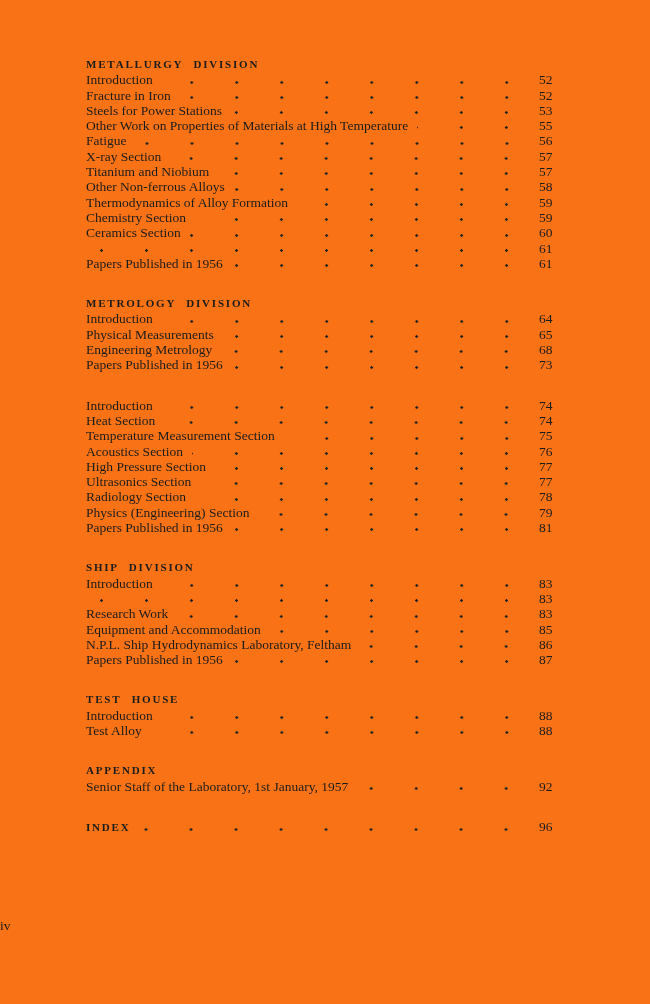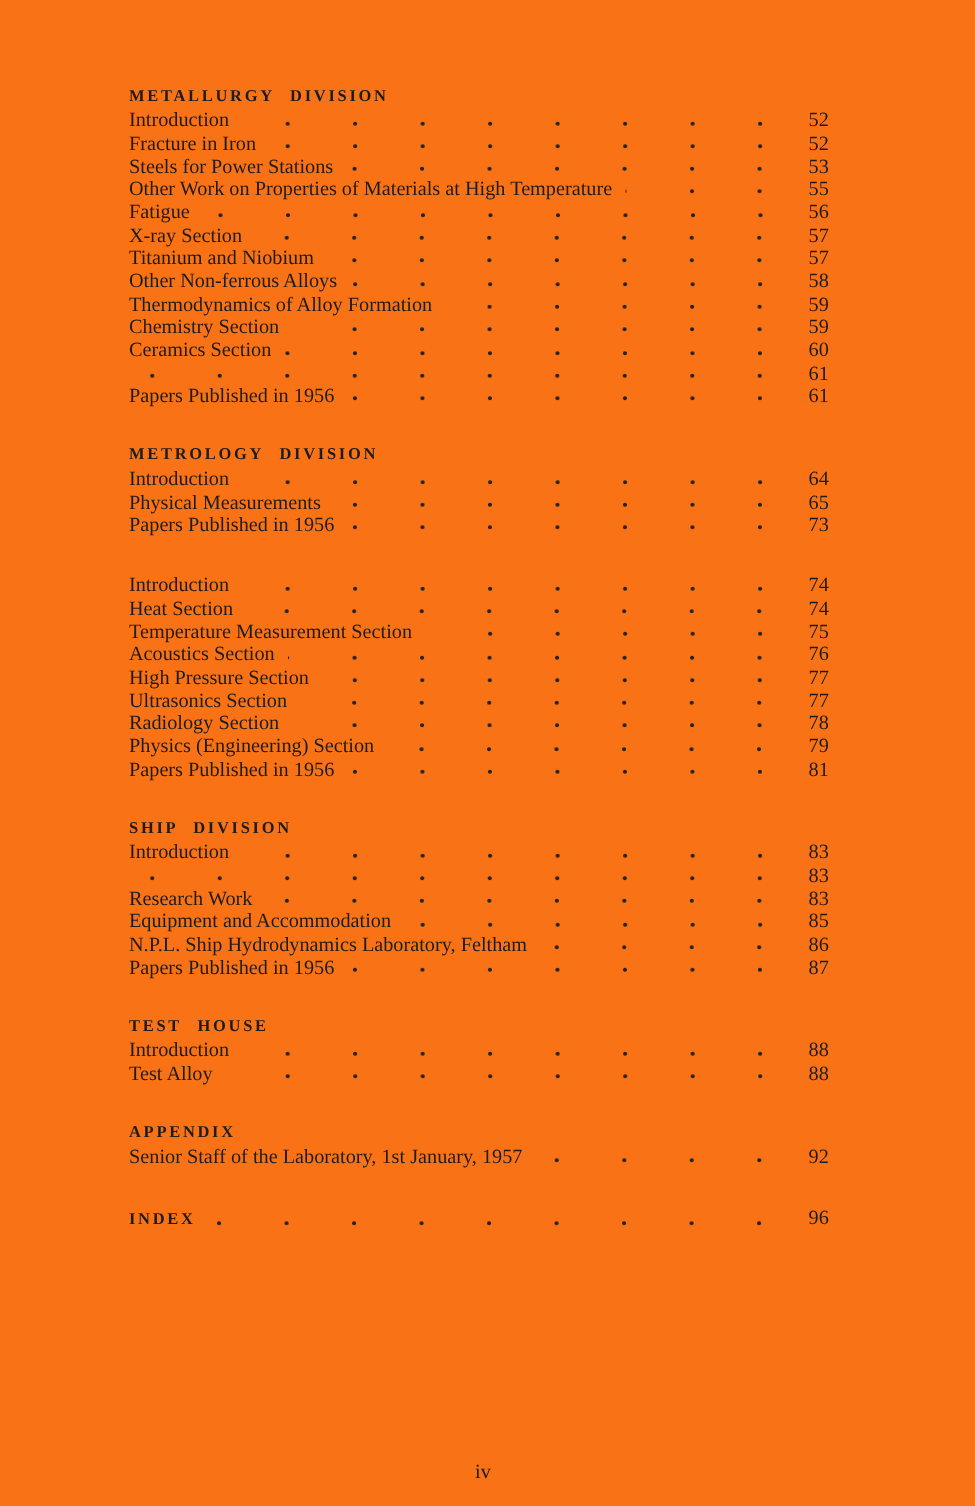--- a/index.html
+++ b/index.html
@@ -63,24 +63,23 @@
     background-position: right 2px bottom 0;
   }
   .pagenum {
     flex: 0 0 auto;
     width: 22px;
     font-size: 13.5px;
     white-space: nowrap;
   }
   .page-footer {
     position: absolute;
-    top: 973px;
+    top: 918px;
     left: 0;
     right: 6px;
-    text-align: center;
     font-size: 13.5px;
   }
 </style>
 </head>
 <body>
 
 <main class="page">
   <section class="toc" id="toc-root">
   <div class="toc-section">
     <div class="toc-heading-row">
@@ -178,20 +177,25 @@
     <span class="leader"></span>
     <span class="pagenum">64</span>
   </div>
 
   <div class="toc-entry">
     <span class="toc-title">Physical Measurements</span>
     <span class="leader"></span>
     <span class="pagenum">65</span>
   </div>
 
+  <div class="toc-entry">
+    <span class="toc-title">Engineering Metrology</span>
+    <span class="leader"></span>
+    <span class="pagenum">68</span>
+  </div>
 
   <div class="toc-entry">
     <span class="toc-title">Papers Published in 1956</span>
     <span class="leader"></span>
     <span class="pagenum">73</span>
   </div>
 </div>
   </div>
 
   <div class="toc-section">

